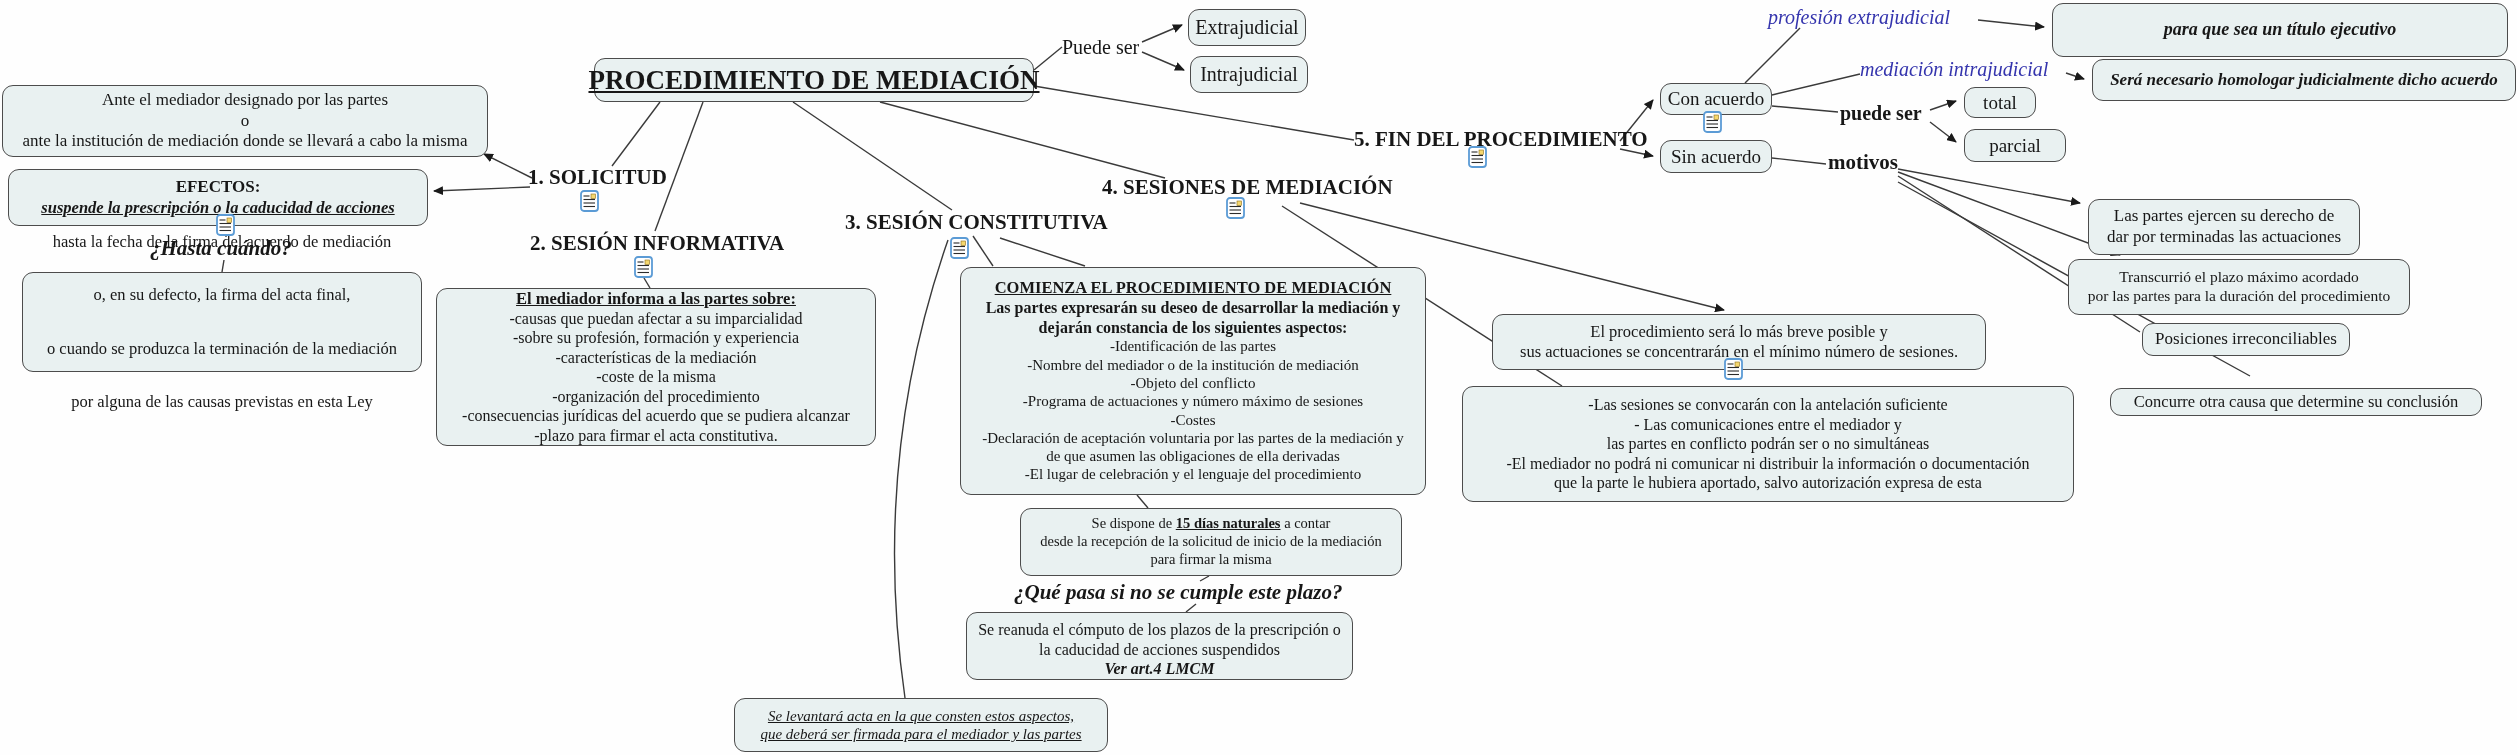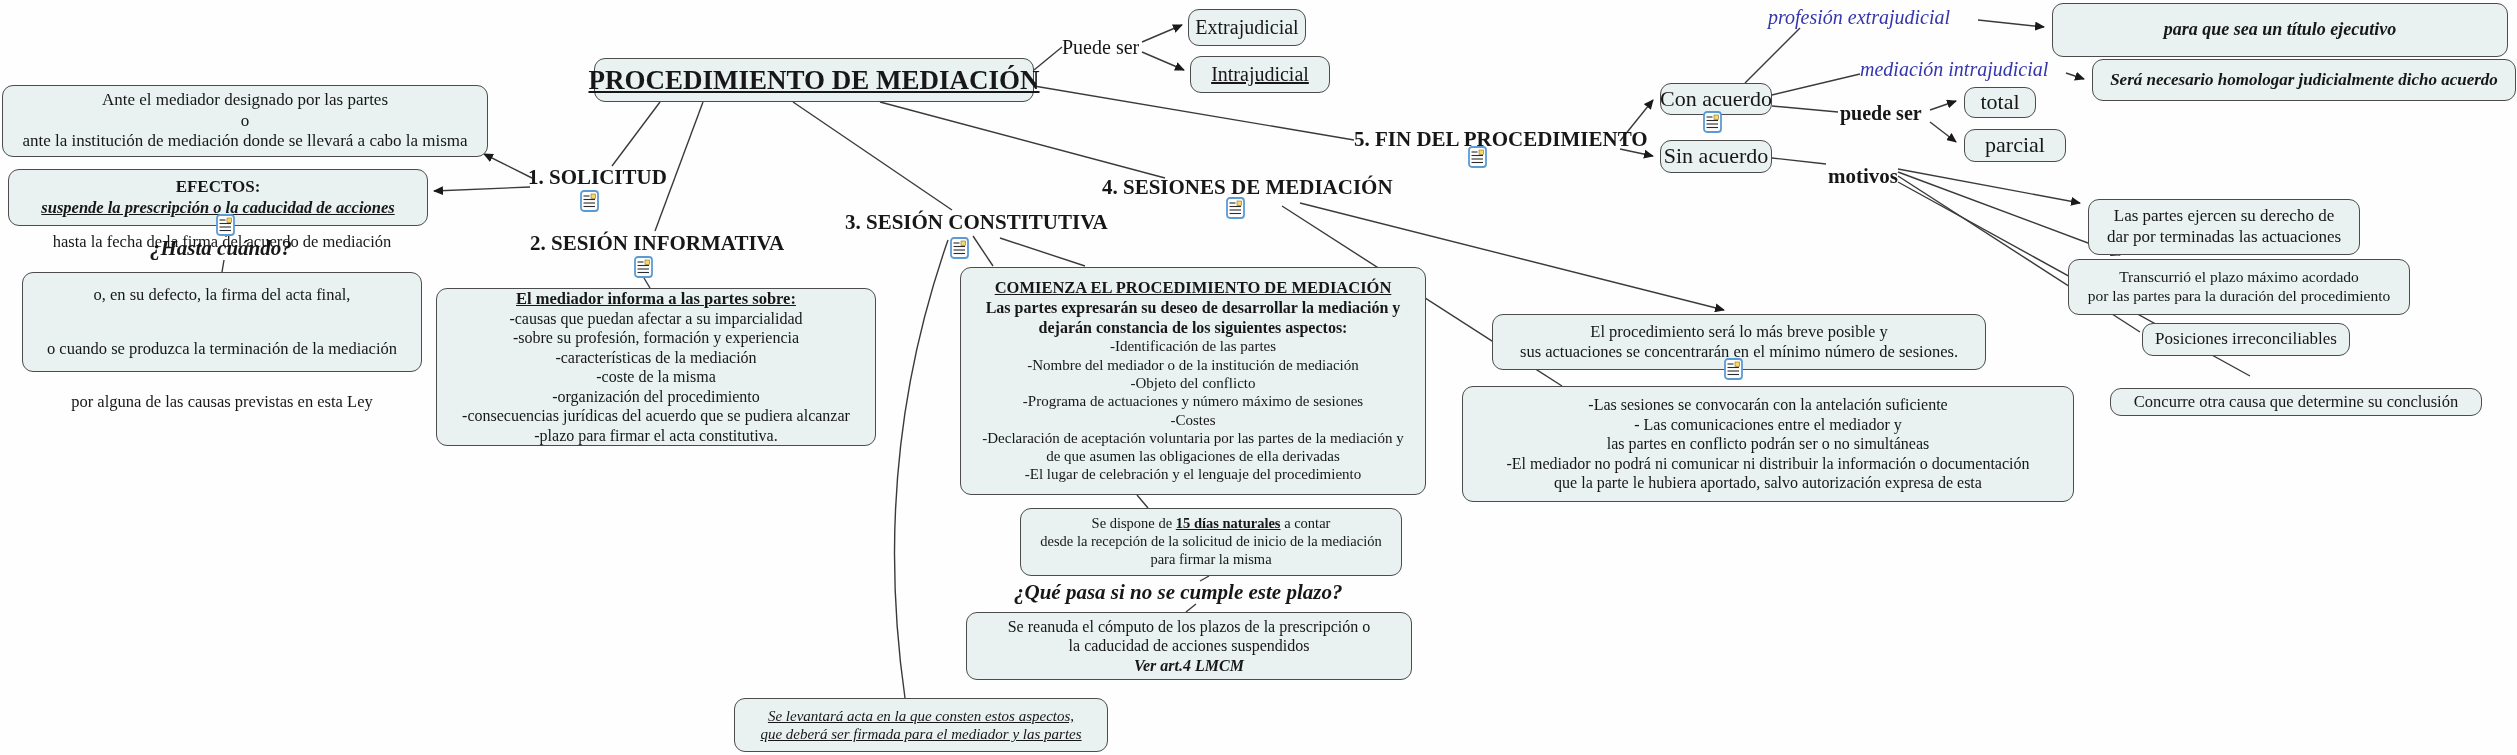--- a/index.html
+++ b/index.html
@@ -12,21 +12,21 @@
     background:#e9f1f1; border:1.4px solid #4c4c4c; border-radius:11px;
     display:flex; flex-direction:column; justify-content:center; align-items:center;
     text-align:center; font-size:17px; line-height:1.22; white-space:nowrap;
   }
   .label { position:absolute; z-index:2; white-space:nowrap; }
   .heading { font-weight:bold; font-size:21px; }
   .b { font-weight:bold; } .i { font-style:italic; } .u { text-decoration:underline; }
   .blue { color:#3434ad; font-style:italic; font-size:20px; }
   .fs14 { font-size:14.5px; } .fs15 { font-size:15px; } .fs155 { font-size:15.5px; }
   .fs16 { font-size:16px; } .fs165 { font-size:16.5px; } .fs17 { font-size:17px; }
-  .fs18 { font-size:18px; } .fs19 { font-size:22px; } .fs20 { font-size:20px; }
+  .fs18 { font-size:18px; } .fs19 { font-size:19px; } .fs20 { font-size:20px; }
   .fs21 { font-size:21px; } .fs27 { font-size:27px; }
   .res-icon { position:absolute; z-index:3; width:19px; height:22px; cursor:pointer; }
   .ln { display:block; }
 </style>
 </head>
 <body>
 
 <div class="canvas">
 
   <svg class="wires" width="2517" height="755" viewBox="0 0 2517 755">
@@ -85,21 +85,21 @@
       <path d="M1898,182 L2250,376"></path>
     </g>
   </svg>
 
   <div class="node fs27" style="left:594px;top:58px;width:440px;height:44px;">
     <span class="b u">PROCEDIMIENTO DE MEDIACIÓN</span>
   </div>
 
   <div class="label fs20" style="left:1062px;top:36px;">Puede ser</div>
   <div class="node fs20" style="left:1188px;top:9px;width:118px;height:37px;">Extrajudicial</div>
-  <div class="node fs20" style="left:1190px;top:56px;width:140px;height:37px;text-decoration:underline;">Intrajudicial</div>
+  <div class="node fs20" style="left:1190px;top:56px;width:118px;height:37px;">Intrajudicial</div>
 
   <div class="node fs17" style="left:2px;top:85px;width:486px;height:72px;">
     <div class="ln">Ante el mediador designado por las partes</div>
     <div class="ln">o</div>
     <div class="ln">ante la institución de mediación donde se llevará a cabo la misma</div>
   </div>
 
   <div class="label heading" style="left:528px;top:165px;">1. SOLICITUD</div>
   <span class="res-icon" style="left:580px;top:190px;">
     <svg viewBox="0 0 19 22" width="19" height="22">
@@ -186,21 +186,21 @@
   </div>
 
   <div class="node fs14" style="left:1020px;top:508px;width:382px;height:68px;">
     <div class="ln"><span>Se dispone de </span><span class="b u">15 días naturales</span><span> a contar</span></div>
     <div class="ln">desde la recepción de la solicitud de inicio de la mediación</div>
     <div class="ln">para firmar la misma</div>
   </div>
 
   <div class="label b i fs21" style="left:1014px;top:580px;">¿Qué pasa si no se cumple este plazo?</div>
 
-  <div class="node fs16" style="left:966px;top:612px;width:446px;height:68px;">
+  <div class="node fs16" style="left:966px;top:612px;width:387px;height:68px;justify-content:flex-end;">
     <div class="ln">Se reanuda el cómputo de los plazos de la prescripción o</div>
     <div class="ln">la caducidad de acciones suspendidos</div>
     <div class="ln b i">Ver art.4 LMCM</div>
   </div>
 
   <div class="node fs15" style="left:734px;top:698px;width:374px;height:54px;">
     <div class="ln i u">Se levantará acta en la que consten estos aspectos,</div>
     <div class="ln i u">que deberá ser firmada para el mediador y las partes</div>
   </div>
 
@@ -269,21 +269,21 @@
 
   <div class="node b i fs18" style="left:2052px;top:3px;width:456px;height:54px;">
     <div class="ln">para que sea un título ejecutivo</div>
   </div>
   <div class="node b i fs17" style="left:2092px;top:59px;width:424px;height:42px;">Será necesario homologar judicialmente dicho acuerdo</div>
 
   <div class="label b fs20" style="left:1840px;top:102px;">puede ser</div>
   <div class="node fs19" style="left:1964px;top:87px;width:72px;height:31px;">total</div>
   <div class="node fs19" style="left:1964px;top:129px;width:102px;height:33px;">parcial</div>
 
-  <div class="label b fs21" style="left:1828px;top:164px;">motivos</div>
+  <div class="label b fs21" style="left:1828px;top:150px;">motivos</div>
 
   <div class="node fs17" style="left:2088px;top:199px;width:272px;height:56px;">
     <div class="ln">Las partes ejercen su derecho de</div>
     <div class="ln">dar por terminadas las actuaciones</div>
   </div>
   <div class="node fs155" style="left:2068px;top:259px;width:342px;height:56px;">
     <div class="ln">Transcurrió  el plazo máximo acordado</div>
     <div class="ln">por las partes para la duración del procedimiento</div>
   </div>
   <div class="node fs17" style="left:2142px;top:323px;width:208px;height:33px;">Posiciones irreconciliables</div>

